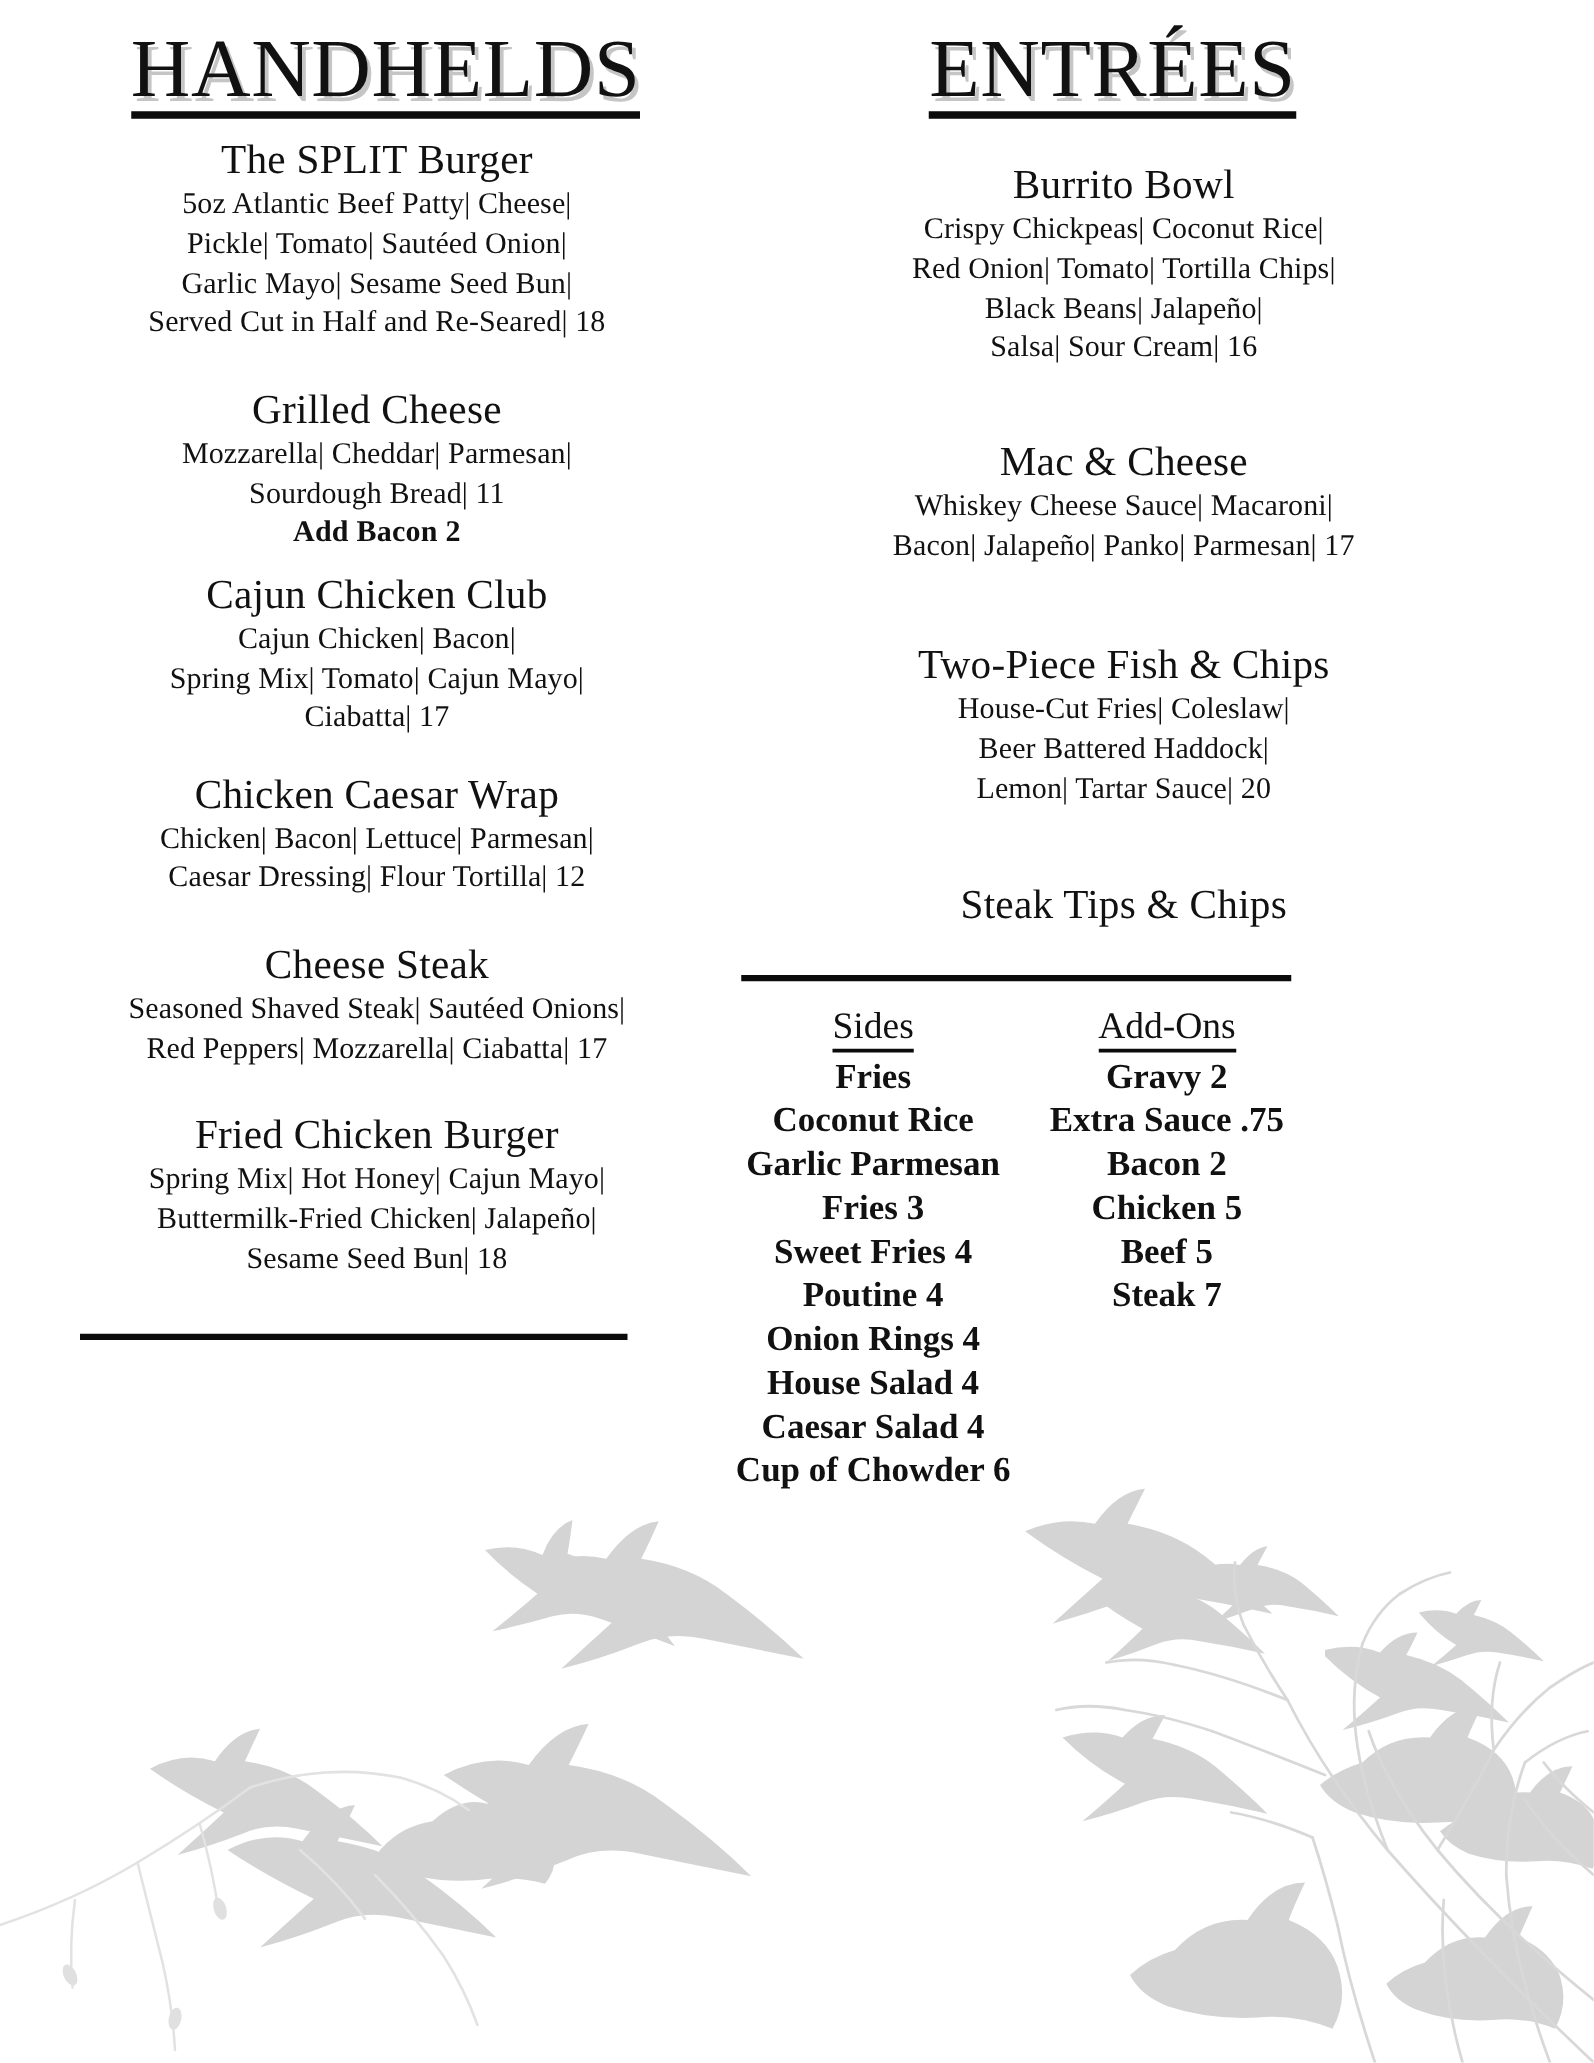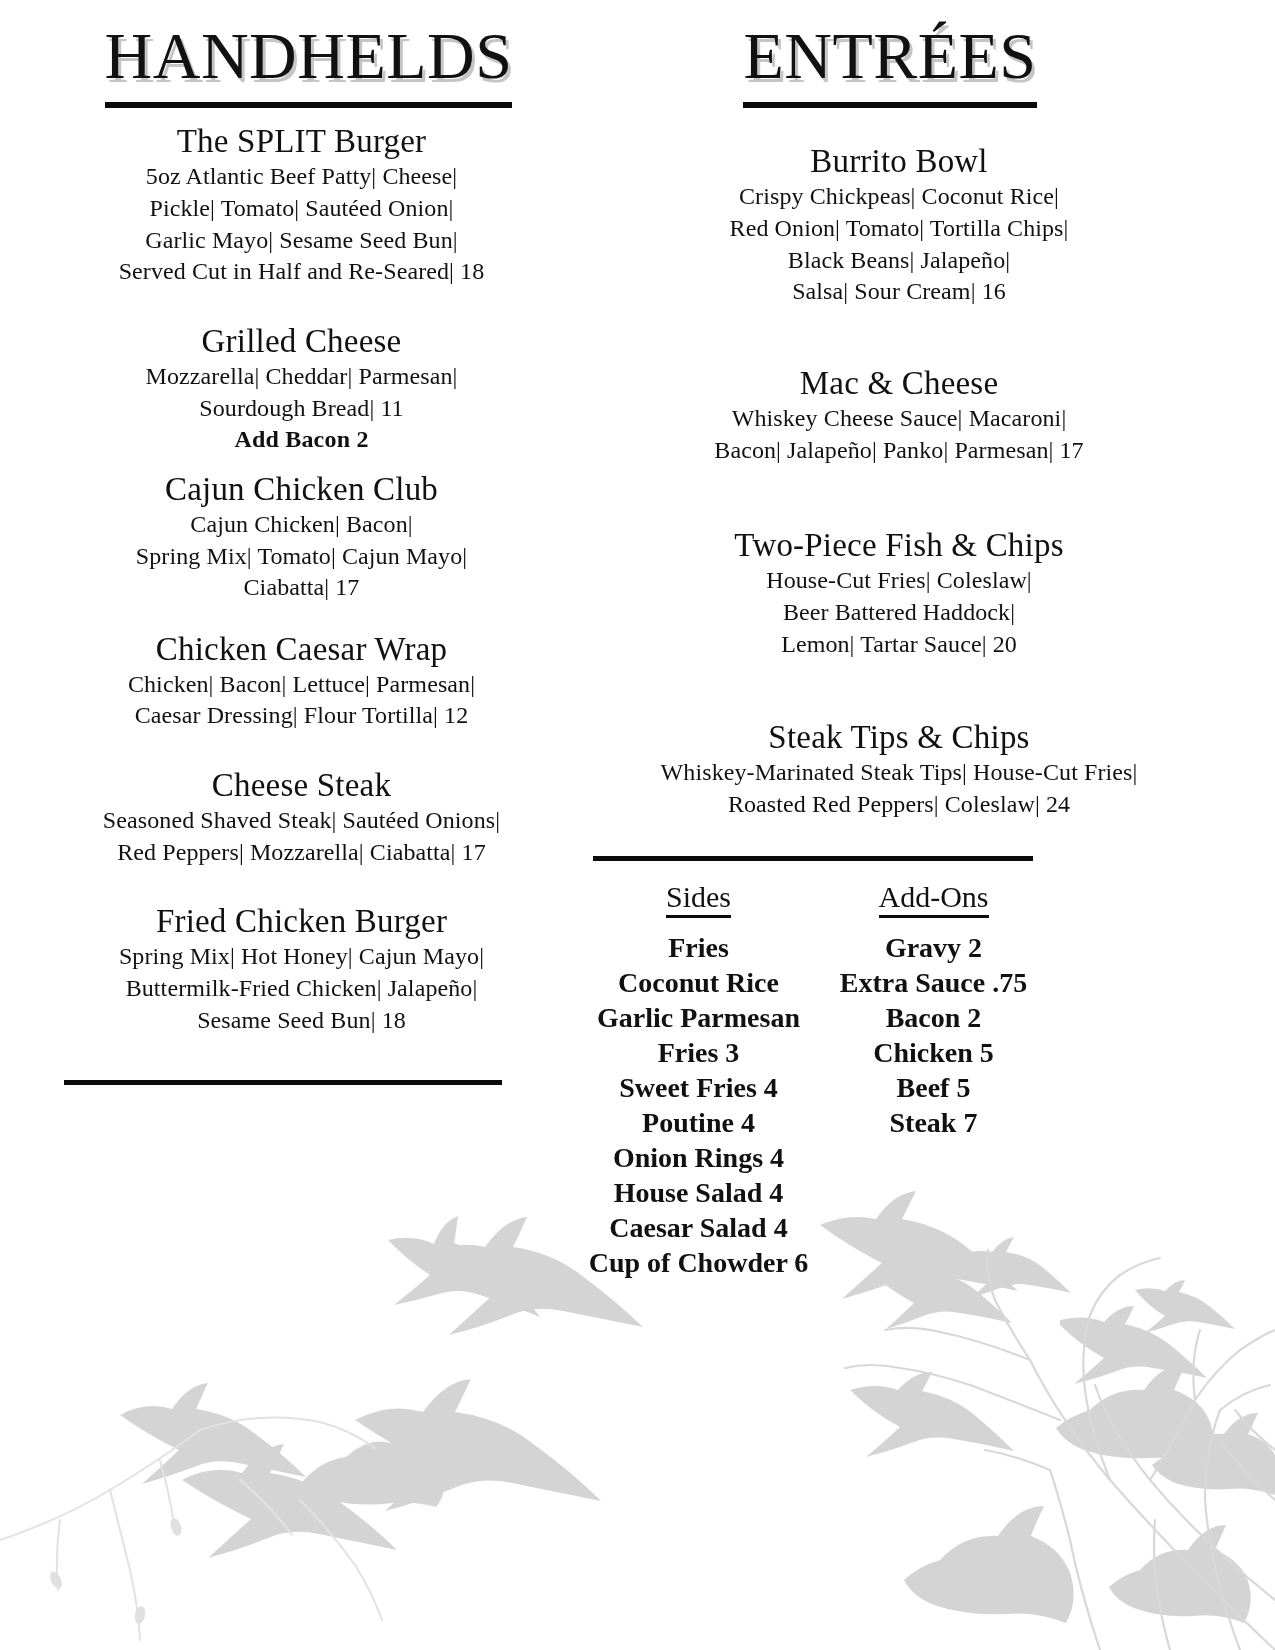--- a/index.html
+++ b/index.html
@@ -27,21 +27,21 @@
     font-size:66px;
     line-height:1.02;
     letter-spacing:0.5px;
     font-weight:400;
     text-shadow:3px 4px 0 rgba(150,150,150,0.55);
     display:block;
   }
   .section-head .word {
     display:inline-block;
     border-bottom:6px solid #0b0b0b;
-    padding-bottom:13px;
+    padding-bottom:0;
   }
   .head-left  { margin-left:14px; }
   .head-right { margin-left:-18px; }
 
   
   .item { text-align:center; }
   .item-name {
     font-size:33px;
     line-height:1.18;
     font-weight:400;
@@ -74,21 +74,21 @@
     margin-top:18px;
     padding-left:18px;
   }
   .sublist { width:235px; text-align:center; }
   .sublist-title {
     font-size:30px;
     line-height:1.2;
     display:inline-block;
     border-bottom:3px solid #0b0b0b;
     padding-bottom:0px;
-    margin-bottom:12px;
+    margin-bottom:2px;
   }
   .sublist-row { font-size:28px; line-height:1.25;font-weight:bold; }
 </style>
 </head>
 <body>
 
 <div class="page">
 
   <svg class="art" viewBox="0 0 1275 1650" xmlns="http://www.w3.org/2000/svg" aria-hidden="true">
     <g fill="#d4d4d4">
@@ -280,24 +280,20 @@
           <div>House-Cut Fries| Coleslaw|</div>
           <div>Beer Battered Haddock|</div>
           <div>Lemon| Tartar Sauce| 20</div>
         </div>
       </div>
 
       <div style="height:58px"></div>
 
       <div class="item">
         <div class="item-name">Steak Tips &amp; Chips</div>
-        <div class="item-desc">
-          <div>Whiskey-Marinated Steak Tips| House-Cut Fries|</div>
-          <div>Roasted Red Peppers| Coleslaw| 24</div>
-        </div>
       </div>
 
       <div class="rule rule-right"></div>
 
       <div class="sublists">
 
         <div class="sublist">
           <div><span class="sublist-title">Sides</span></div>
           <div class="sublist-row">Fries</div>
           <div class="sublist-row">Coconut Rice</div>

